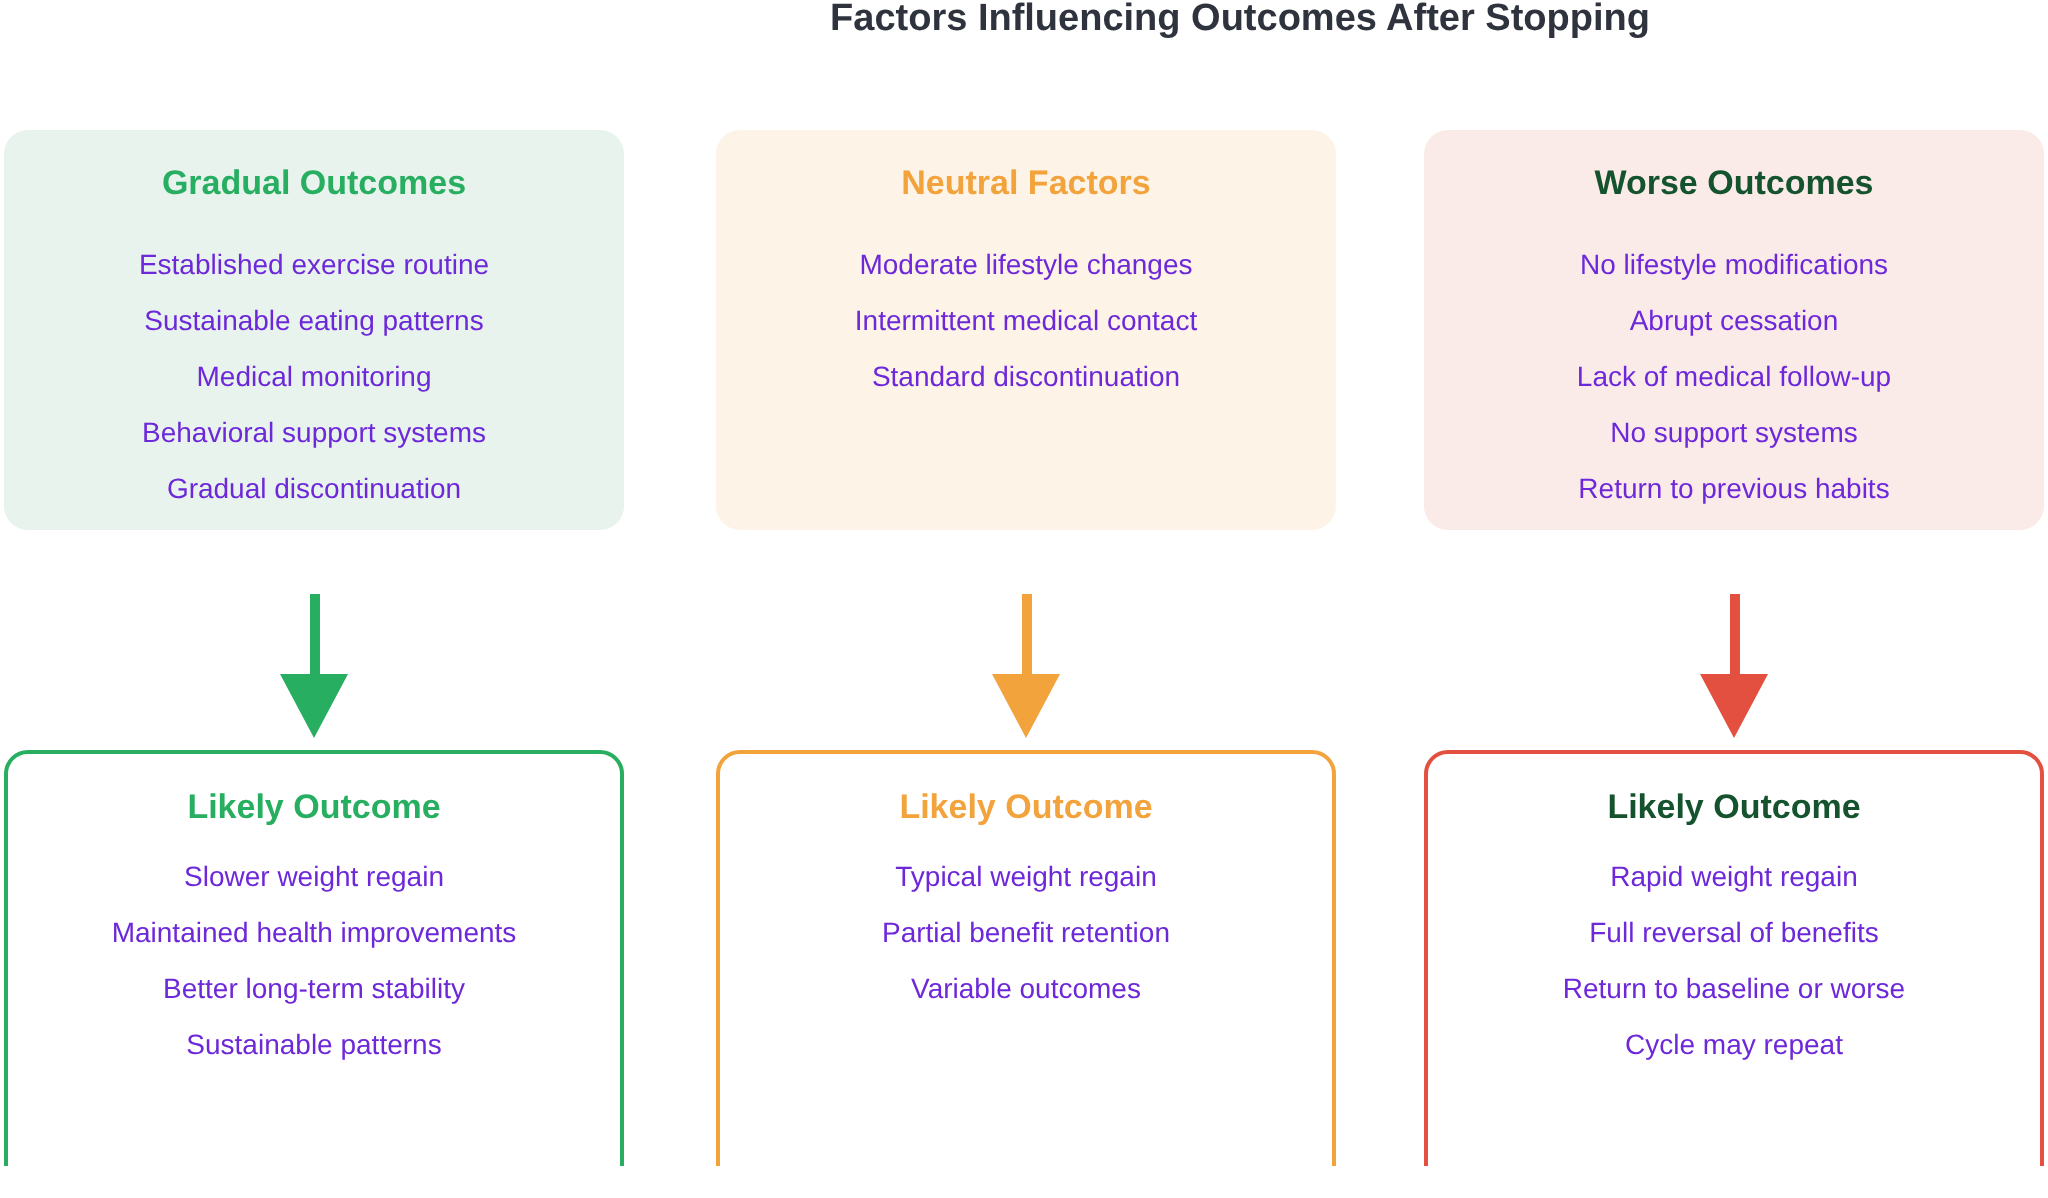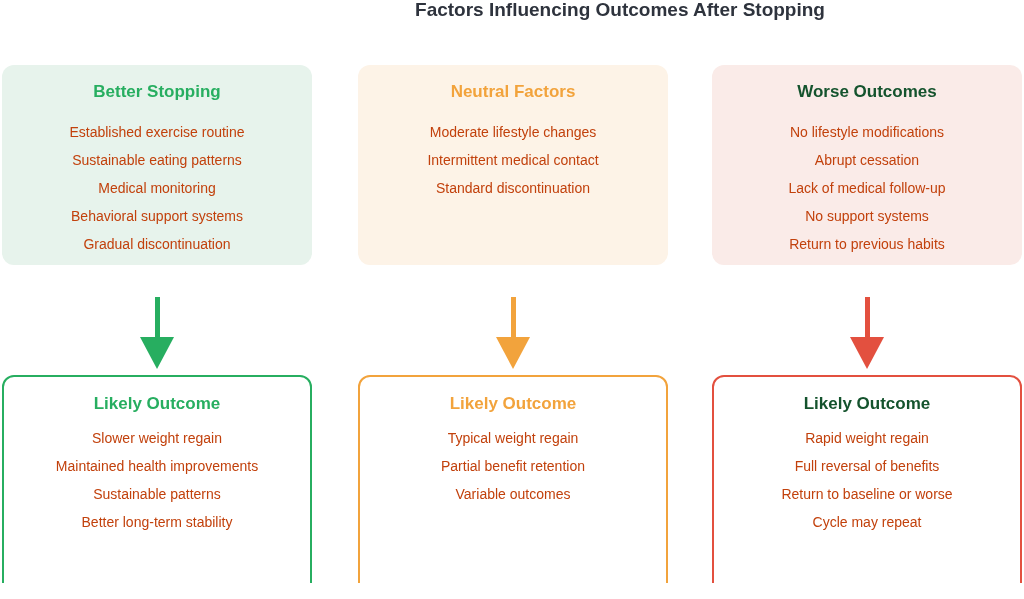--- a/index.html
+++ b/index.html
@@ -55,21 +55,21 @@
     font-size: 17px;
     line-height: 22px;
     font-weight: bold;
     margin-bottom: 15px;
   }
   .outcome-box .box-title { margin-bottom: 9px; }
 
   .box-item {
     font-size: 14px;
     line-height: 28px;
-    color: #c2410c;
+    color: #6d28d9;
     text-align: center;
   }
 
   
   .green  .box-title, .box-title.green  { color: #27ae60; }
   .orange .box-title, .box-title.orange { color: #f2a33c; }
   .red    .box-title, .box-title.red    { color: #14532d; }
 
   .factor-box.green  { background: #e7f3ec; }
   .factor-box.orange { background: #fdf3e7; }
@@ -110,39 +110,39 @@
   .arrow.red    .head  { border-top-color: #e3503f; }
 </style>
 </head>
 <body>
 
 <div class="canvas">
 
   <div class="title">Factors Influencing Outcomes After Stopping</div>
 
   <div class="factor-box green col1">
-    <div class="box-title">Better Stopping</div>
+    <div class="box-title">Gradual Outcomes</div>
     <div class="box-item">Established exercise routine</div>
     <div class="box-item">Sustainable eating patterns</div>
     <div class="box-item">Medical monitoring</div>
     <div class="box-item">Behavioral support systems</div>
     <div class="box-item">Gradual discontinuation</div>
   </div>
 
   <div class="arrow green col1">
     <div class="shaft"></div>
     <div class="head"></div>
   </div>
 
   <div class="outcome-box green col1">
     <div class="box-title">Likely Outcome</div>
     <div class="box-item">Slower weight regain</div>
     <div class="box-item">Maintained health improvements</div>
+    <div class="box-item">Better long-term stability</div>
     <div class="box-item">Sustainable patterns</div>
-    <div class="box-item">Better long-term stability</div>
   </div>
 
   <div class="factor-box orange col2">
     <div class="box-title">Neutral Factors</div>
     <div class="box-item">Moderate lifestyle changes</div>
     <div class="box-item">Intermittent medical contact</div>
     <div class="box-item">Standard discontinuation</div>
   </div>
 
   <div class="arrow orange col2">

